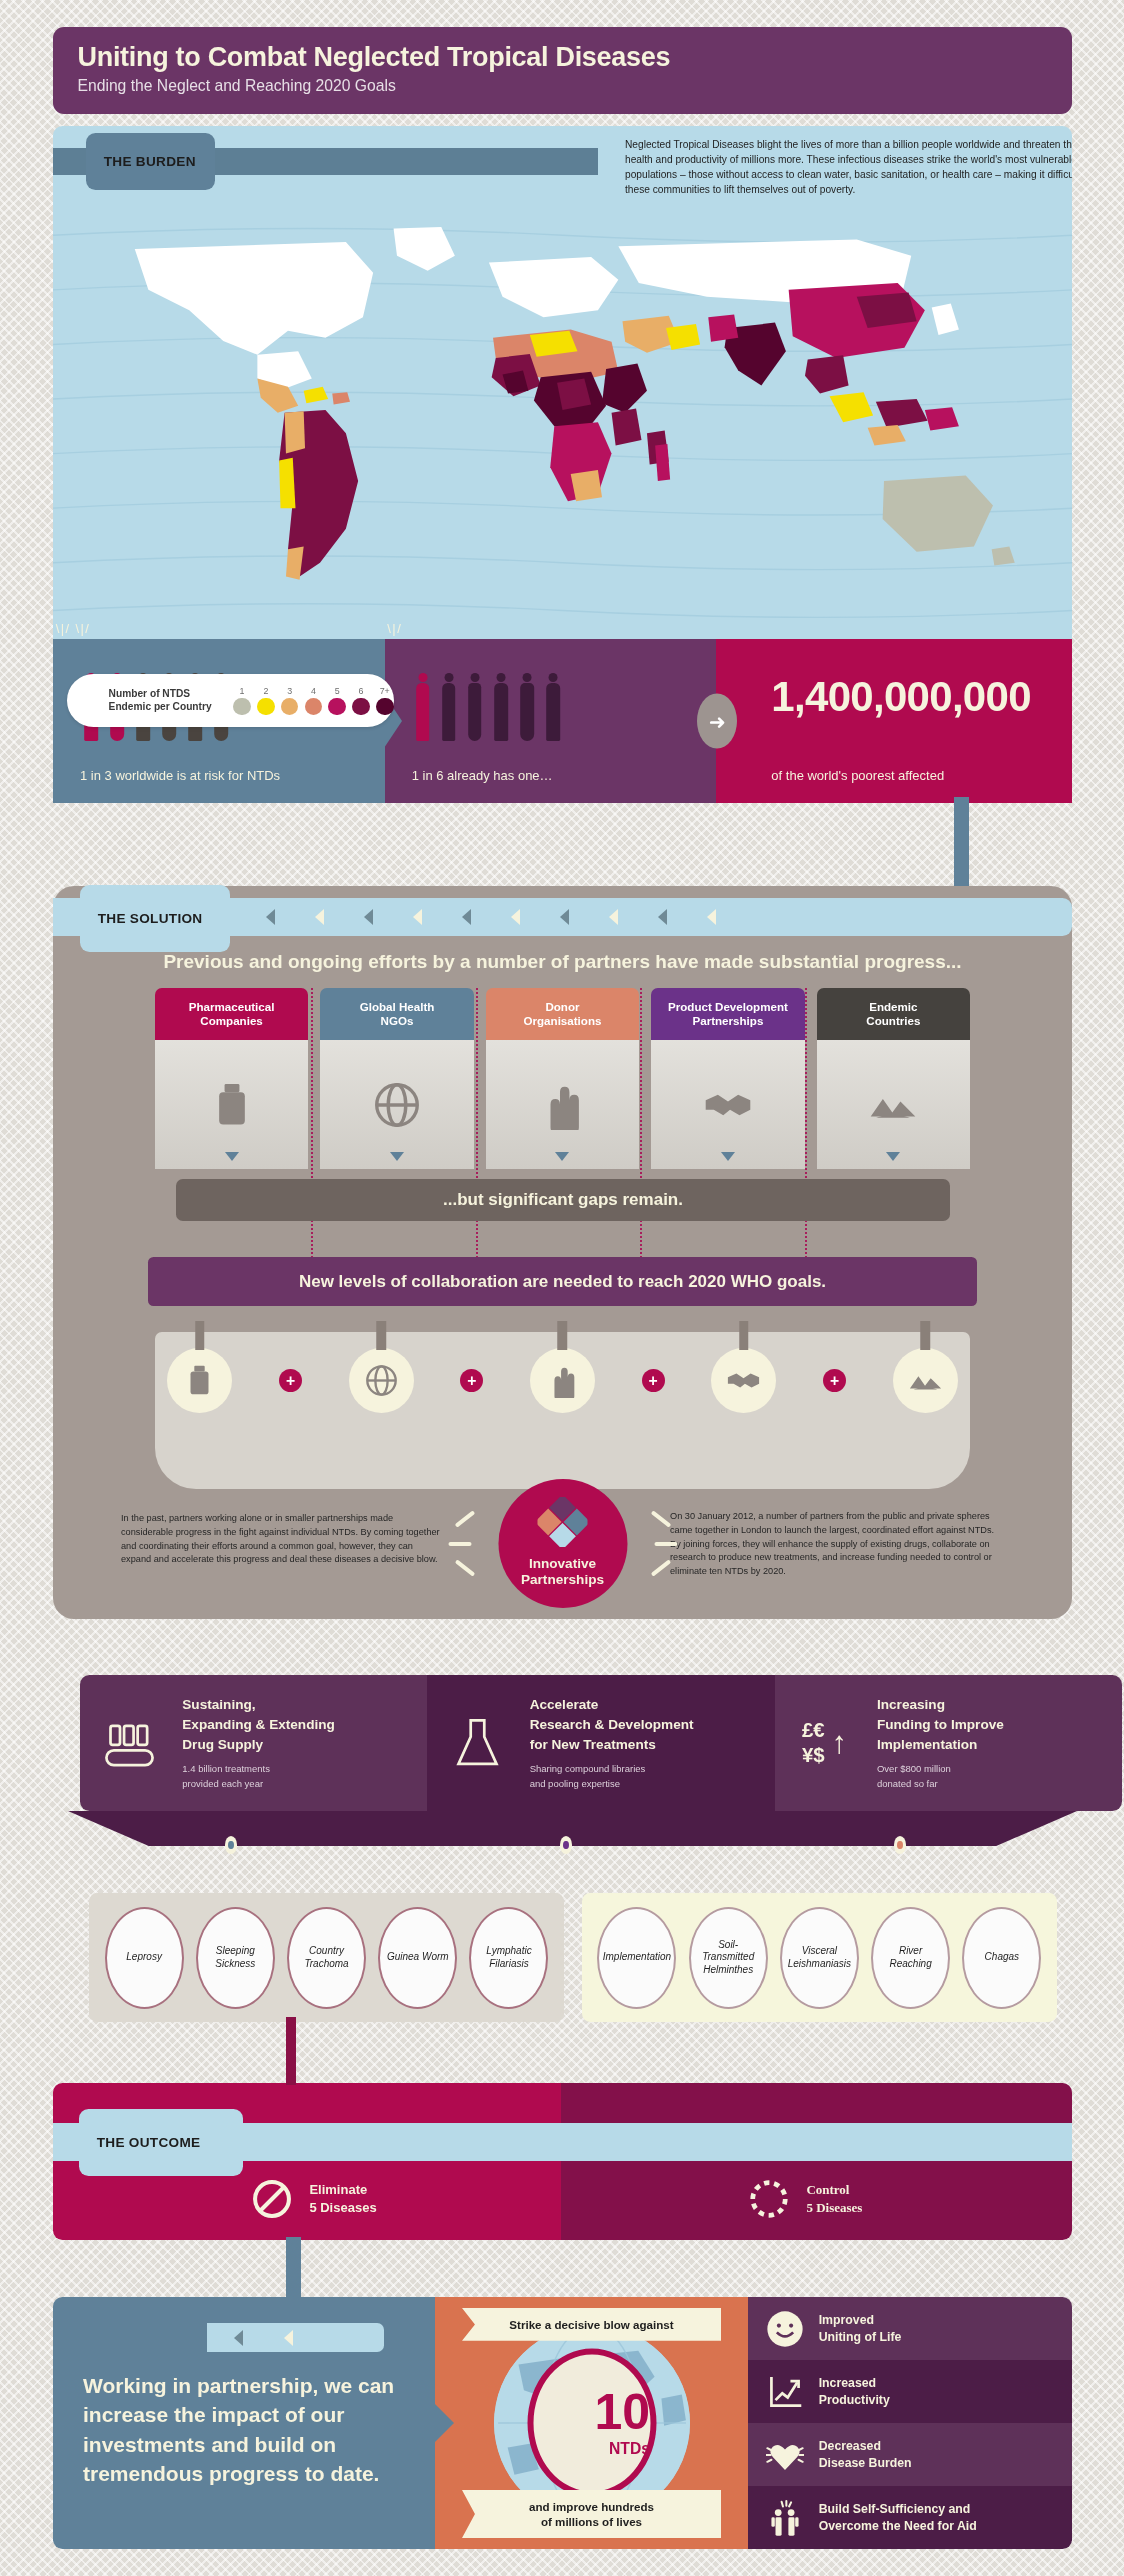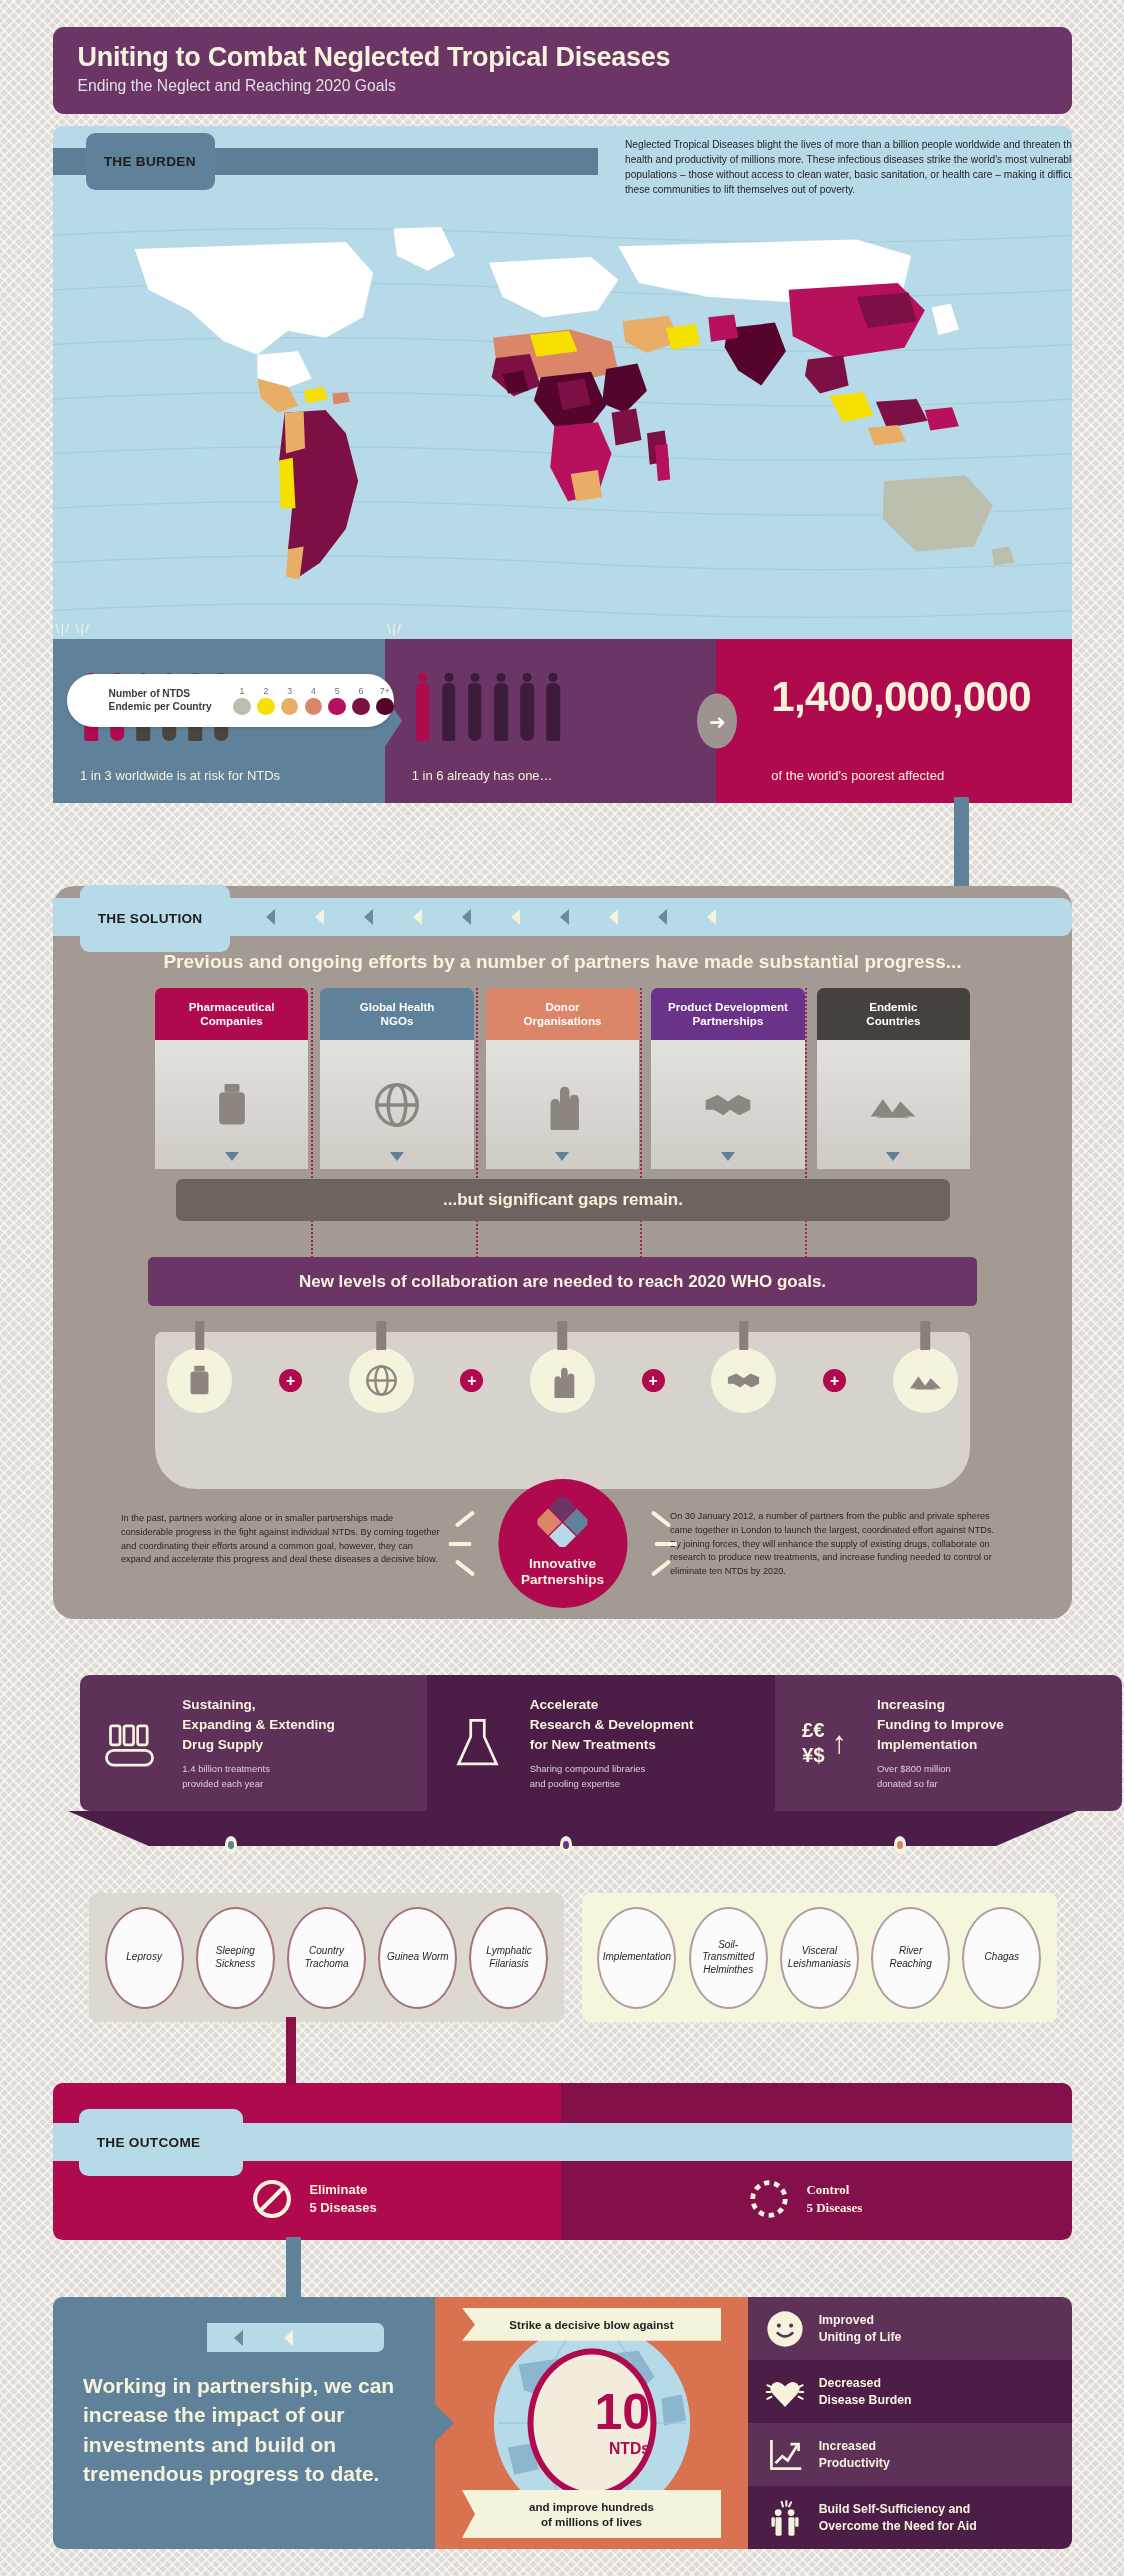--- a/index.html
+++ b/index.html
@@ -655,43 +655,43 @@
             <circle cx="28" cy="28" r="26"></circle>
             <circle cx="19" cy="23" r="3" fill="#5e3159"></circle>
             <circle cx="37" cy="23" r="3" fill="#5e3159"></circle>
             <path d="M16 33 q12 12 24 0" fill="none" stroke="#5e3159" stroke-width="4"></path>
           </svg>
      <div class="t" style="white-space:pre-line">Improved
 Uniting of Life</div>
    </div>
         <div class="f-row">
      <svg viewBox="0 0 56 56">
+            <g stroke="#f6f3dd" stroke-width="4" fill="none">
+              <polyline points="8,6 8,48 52,48"></polyline>
+              <polyline points="14,40 24,30 32,36 46,14"></polyline>
+              <polyline points="36,12 48,12 48,22"></polyline>
+            </g>
+          </svg>
+     <div class="t" style="white-space:pre-line">Increased
+Productivity</div>
+   </div>
+        <div class="f-row">
+     <svg viewBox="0 0 56 56">
             <path d="M28 50 L10 31 q-7-8 0-15 q8-7 18 4 q10-11 18-4 q7 7 0 15 Z"></path>
             <g stroke="#f6f3dd" stroke-width="3" stroke-linecap="round">
               <line x1="2" y1="18" x2="8" y2="21"></line>
               <line x1="0" y1="28" x2="7" y2="28"></line>
               <line x1="2" y1="38" x2="8" y2="35"></line>
               <line x1="54" y1="18" x2="48" y2="21"></line>
               <line x1="56" y1="28" x2="49" y2="28"></line>
               <line x1="54" y1="38" x2="48" y2="35"></line>
             </g>
           </svg>
      <div class="t" style="white-space:pre-line">Decreased
 Disease Burden</div>
-   </div>
-        <div class="f-row">
-     <svg viewBox="0 0 56 56">
-            <g stroke="#f6f3dd" stroke-width="4" fill="none">
-              <polyline points="8,6 8,48 52,48"></polyline>
-              <polyline points="14,40 24,30 32,36 46,14"></polyline>
-              <polyline points="36,12 48,12 48,22"></polyline>
-            </g>
-          </svg>
-     <div class="t" style="white-space:pre-line">Increased
-Productivity</div>
    </div>
         <div class="f-row">
      <svg viewBox="0 0 56 56">
             <circle cx="18" cy="20" r="5"></circle>
             <rect x="14" y="27" width="9" height="27" rx="2"></rect>
             <rect x="8" y="27" width="5" height="14" rx="2"></rect>
             <circle cx="37" cy="20" r="5"></circle>
             <rect x="33" y="27" width="9" height="27" rx="2"></rect>
             <rect x="43" y="27" width="5" height="14" rx="2"></rect>
             <g stroke="#f6f3dd" stroke-width="3" stroke-linecap="round">

